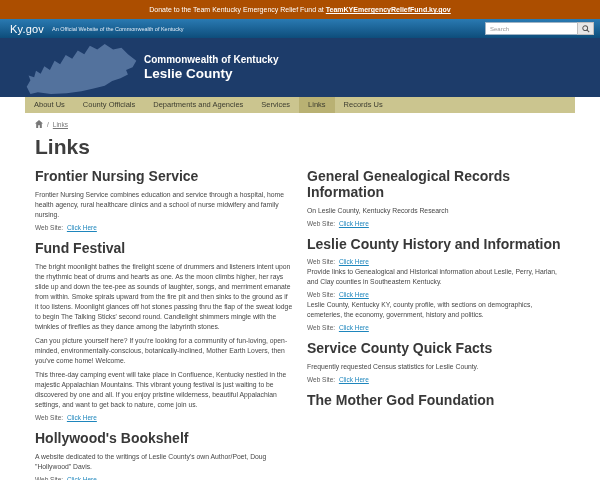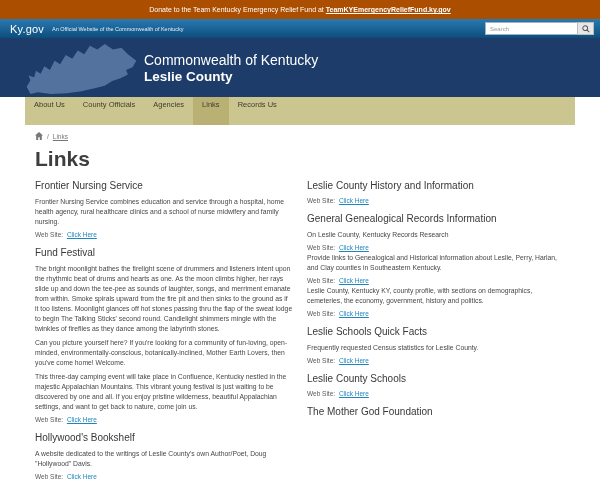--- a/index.html
+++ b/index.html
@@ -21,41 +21,41 @@
     border-right:none; font-size:6px; padding:0 4px; color:#444; outline:none; }
   .searchwrap input::placeholder { color:#999; }
   .search-btn { width:17px; height:13px; background:#E7E7E7; border:1px solid #BDBDBD;
     display:flex; align-items:center; justify-content:center; cursor:pointer; }
 
   
   .hero { height:59px; background:#1D3C6A; display:flex; align-items:center;
     padding-left:25px; }
   .ky-shape { margin-top:2px; }
   .hero-text { margin-left:6px; color:#fff; }
-  .hero-line1 { font-size:14px; font-weight:normal; }
+  .hero-line1 { font-size:10px; font-weight:bold; }
   .hero-line2 { font-size:13.5px; font-weight:bold; margin-top:1px; }
 
   
-  .navbar { margin:0 25px; height:28px; background:#CBC58F; display:flex; }
+  .navbar { margin:0 25px; height:16px; background:#CBC58F; display:flex; }
   .nav-item { font-size:7.5px; line-height:16px; padding:0 9px; color:#3D3D30;
     text-decoration:none; cursor:pointer; }
   .nav-item.active { background:#B9B173; }
 
   
   .main { margin:0 25px; padding:0 10px; }
   .breadcrumb { padding-top:7px; display:flex; align-items:center; gap:4px;
     font-size:6.5px; color:#777; }
   .breadcrumb a { color:#777; text-decoration:underline; }
   .crumb-home { display:flex; align-items:center; }
   h1.page-title { font-size:21px; color:#3E3E3E; font-weight:bold;
     margin:7px 0 0 0; }
 
   .columns { display:flex; gap:14px; }
   .col { flex:1; min-width:0; }
-  .entry-heading { font-size:10px; font-weight:normal; color:#383838;
+  .entry-heading { font-size:14px; font-weight:bold; color:#383838;
     margin:9px 0 6px 0; }
   .entry-desc { font-size:6.8px; line-height:10px; color:#474747;
     margin:0 0 4px 0; }
   .web-row { font-size:6.5px; color:#5A5A5A; margin:0 0 2px 0; }
   .web-row a { color:#1E86BD; text-decoration:underline; margin-left:2px; }
 </style>
 </head>
 <body>
 
 <div class="banner">
@@ -87,21 +87,22 @@
   </span>
   <div class="hero-text">
     <div class="hero-line1">Commonwealth of Kentucky</div>
     <div class="hero-line2">Leslie County</div>
   </div>
 </div>
 
 <nav class="navbar">
   <a class="nav-item">About Us</a>
   <a class="nav-item">County Officials</a>
-  <a class="nav-item">Agencies</a>
+  <a class="nav-item">Departments and Agencies</a>
+  <a class="nav-item">Services</a>
   <a class="nav-item active">Links</a>
   <a class="nav-item">Records Us</a>
 </nav>
 
 <div class="main">
 
   <div class="breadcrumb">
     <a href="#" class="crumb-home">
       <svg width="8" height="8" viewBox="0 0 10 10">
           <path fill="#777" d="M5 0 L10 4.5 L8.5 4.5 L8.5 10 L6 10 L6 6.5 L4 6.5 L4 10 L1.5 10 L1.5 4.5 L0 4.5 Z"></path>
@@ -148,69 +149,62 @@
 
       <section>
         <h3 class="entry-heading">Leslie County</h3>
       </section>
 
     </div>
 
     <div class="col">
 
       <section>
-        <h3 class="entry-heading">Leslie County History and Information</h3>
-        <div class="web-row">
-          <span>Web Site:</span>
-          <a href="#">Click Here</a>
-        </div>
-      </section>
-
-      <section>
         <h3 class="entry-heading">General Genealogical Records Information</h3>
         <p class="entry-desc">On Leslie County, Kentucky Records Research</p>
         <div class="web-row">
           <span>Web Site:</span>
           <a href="#">Click Here</a>
         </div>
       </section>
 
       <section>
+        <h3 class="entry-heading">Leslie County History and Information</h3>
+        <div class="web-row">
+          <span>Web Site:</span>
+          <a href="#">Click Here</a>
+        </div>
+      </section>
+
+      <section>
         <p class="entry-desc">Provide links to Genealogical and Historical information about Leslie, Perry, Harlan, and Clay counties in Southeastern Kentucky.</p>
         <div class="web-row">
           <span>Web Site:</span>
           <a href="#">Click Here</a>
         </div>
       </section>
 
       <section>
         <p class="entry-desc">Leslie County, Kentucky KY, county profile, with sections on demographics, cemeteries, the economy, government, history and politics.</p>
         <div class="web-row">
           <span>Web Site:</span>
           <a href="#">Click Here</a>
         </div>
       </section>
 
       <section>
-        <h3 class="entry-heading">Leslie Schools Quick Facts</h3>
+        <h3 class="entry-heading">Service County Quick Facts</h3>
         <p class="entry-desc">Frequently requested Census statistics for Leslie County.</p>
         <div class="web-row">
           <span>Web Site:</span>
           <a href="#">Click Here</a>
         </div>
       </section>
 
 
-      <section>
-        <h3 class="entry-heading">Leslie County Schools</h3>
-        <div class="web-row">
-          <span>Web Site:</span>
-          <a href="#">Click Here</a>
-        </div>
-      </section>
 
       <section>
         <h3 class="entry-heading">The Mother God Foundation</h3>
       </section>
 
     </div>
   </div>
 </div>
 
 </body></html>

